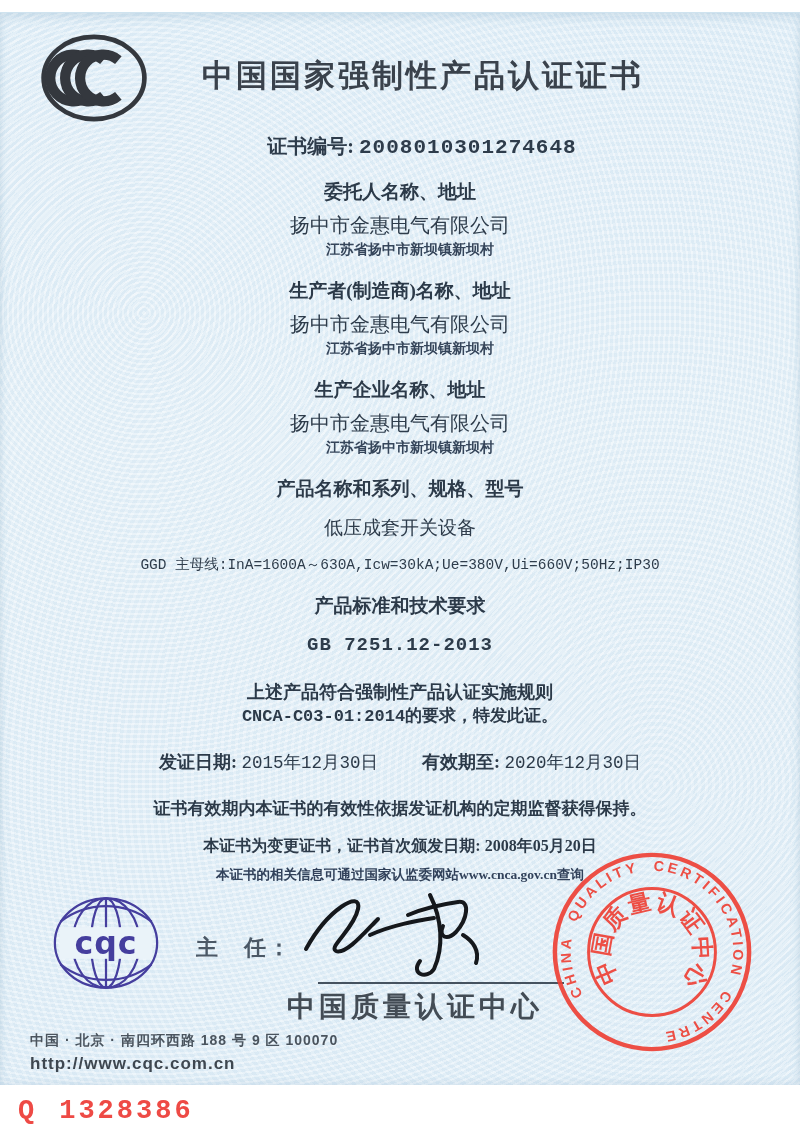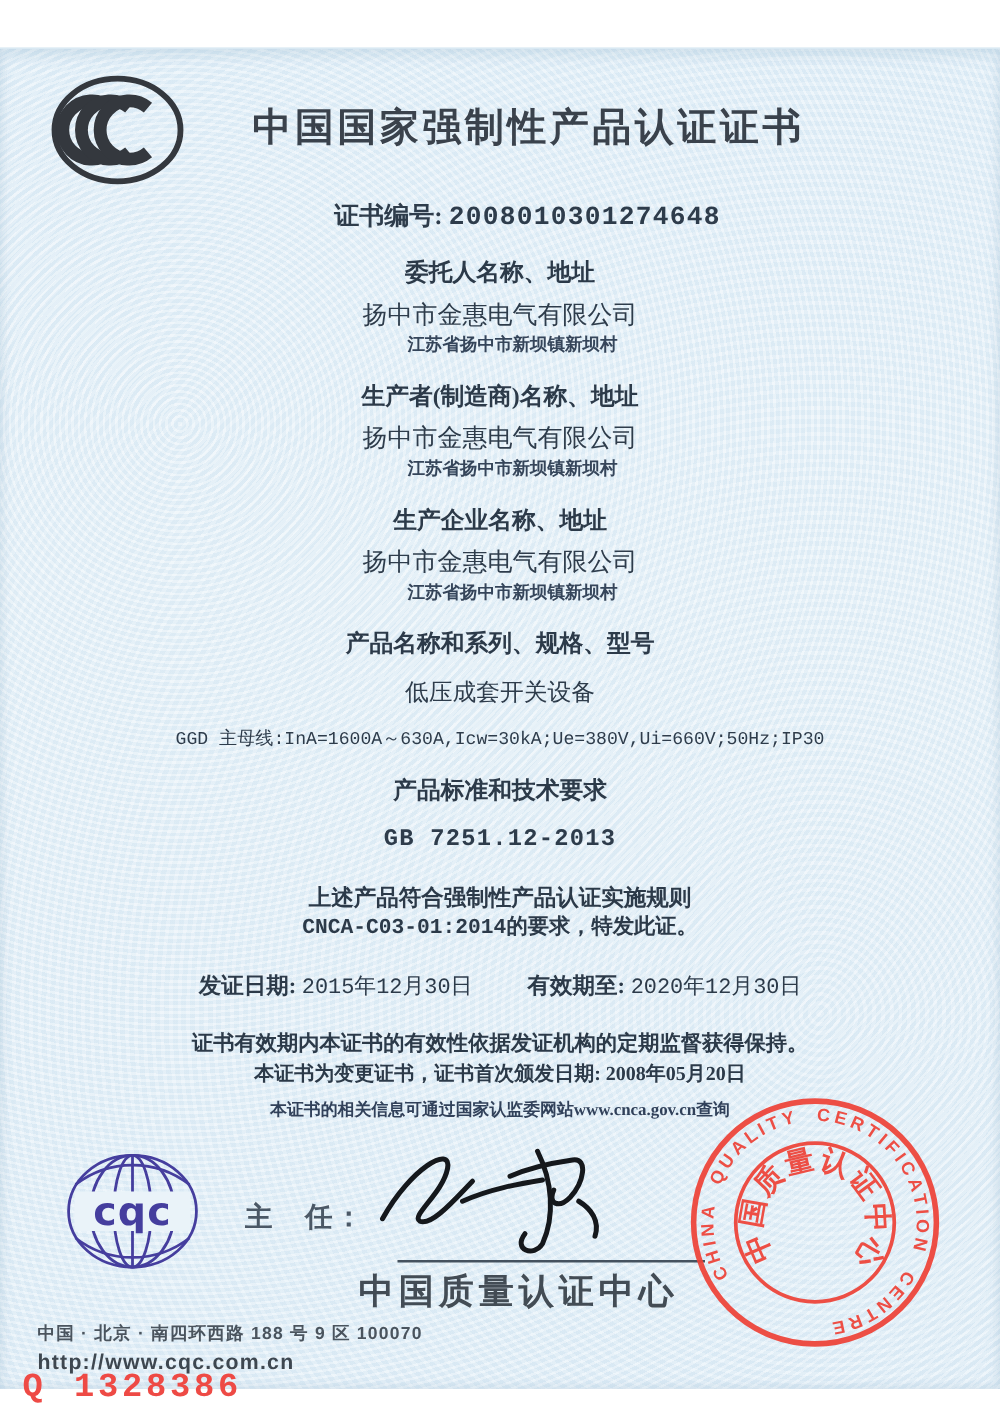--- a/index.html
+++ b/index.html
@@ -4,21 +4,21 @@
 <style>
   html,body{margin:0;padding:0;}
   body{
     width:800px;height:1134px;background:#ffffff;overflow:hidden;
     font-family:"Liberation Serif","DejaVu Serif",serif;
   }
   .page{position:relative;width:800px;height:1134px;background:#ffffff;}
 
   
   .cert{
-    position:absolute;left:0;top:38px;width:800px;height:1072px;
+    position:absolute;left:0;top:12px;width:800px;height:1072px;
     color:#2b3a49;
     background:
       repeating-radial-gradient(circle at 18% 28%, rgba(255,255,255,.28) 0 2px, rgba(180,210,230,.10) 2px 5px),
       repeating-radial-gradient(circle at 82% 72%, rgba(255,255,255,.22) 0 3px, rgba(180,210,230,.08) 3px 7px),
       linear-gradient(#e2eff8,#e6f1f8 40%,#e1eef7);
     border-top:1px solid #cfe3ef;
     box-shadow:inset 0 5px 10px rgba(140,175,200,.25), inset 0 -3px 6px rgba(140,175,200,.15);
   }
   .centered{text-align:center;}
 
@@ -48,21 +48,21 @@
   .stmt{margin-top:24px;font-size:18px;font-weight:bold;line-height:1.4;color:#2c3a49;}
   .stmt .l2{font-family:"Liberation Mono","DejaVu Sans Mono",monospace;font-size:17px;}
 
   .dates-row{
     display:flex;justify-content:center;gap:44px;
     margin-top:21px;font-size:18px;font-weight:bold;color:#2c3a49;
   }
   .dates-row .val{font-family:"Liberation Mono","DejaVu Sans Mono",monospace;font-size:17.5px;font-weight:normal;}
 
   .note-validity{margin-top:23px;font-size:17px;font-weight:bold;color:#2c3a49;}
-  .note-change{margin-top:3px;font-size:16px;font-weight:bold;color:#2c3a49;}
+  .note-change{margin-top:16px;font-size:16px;font-weight:bold;color:#2c3a49;}
   .note-info{margin-top:9px;font-size:13.5px;font-weight:bold;color:#31415a;}
 
   
   .footer{position:absolute;left:0;bottom:0;width:800px;height:250px;}
   .cqc-logo{position:absolute;left:50px;top:55px;width:112px;height:106px;}
   .director{
     position:absolute;left:196px;top:98px;
     font-size:22px;font-weight:bold;color:#4b5866;letter-spacing:2px;
   }
   .signature{position:absolute;left:288px;top:40px;width:235px;height:105px;}

